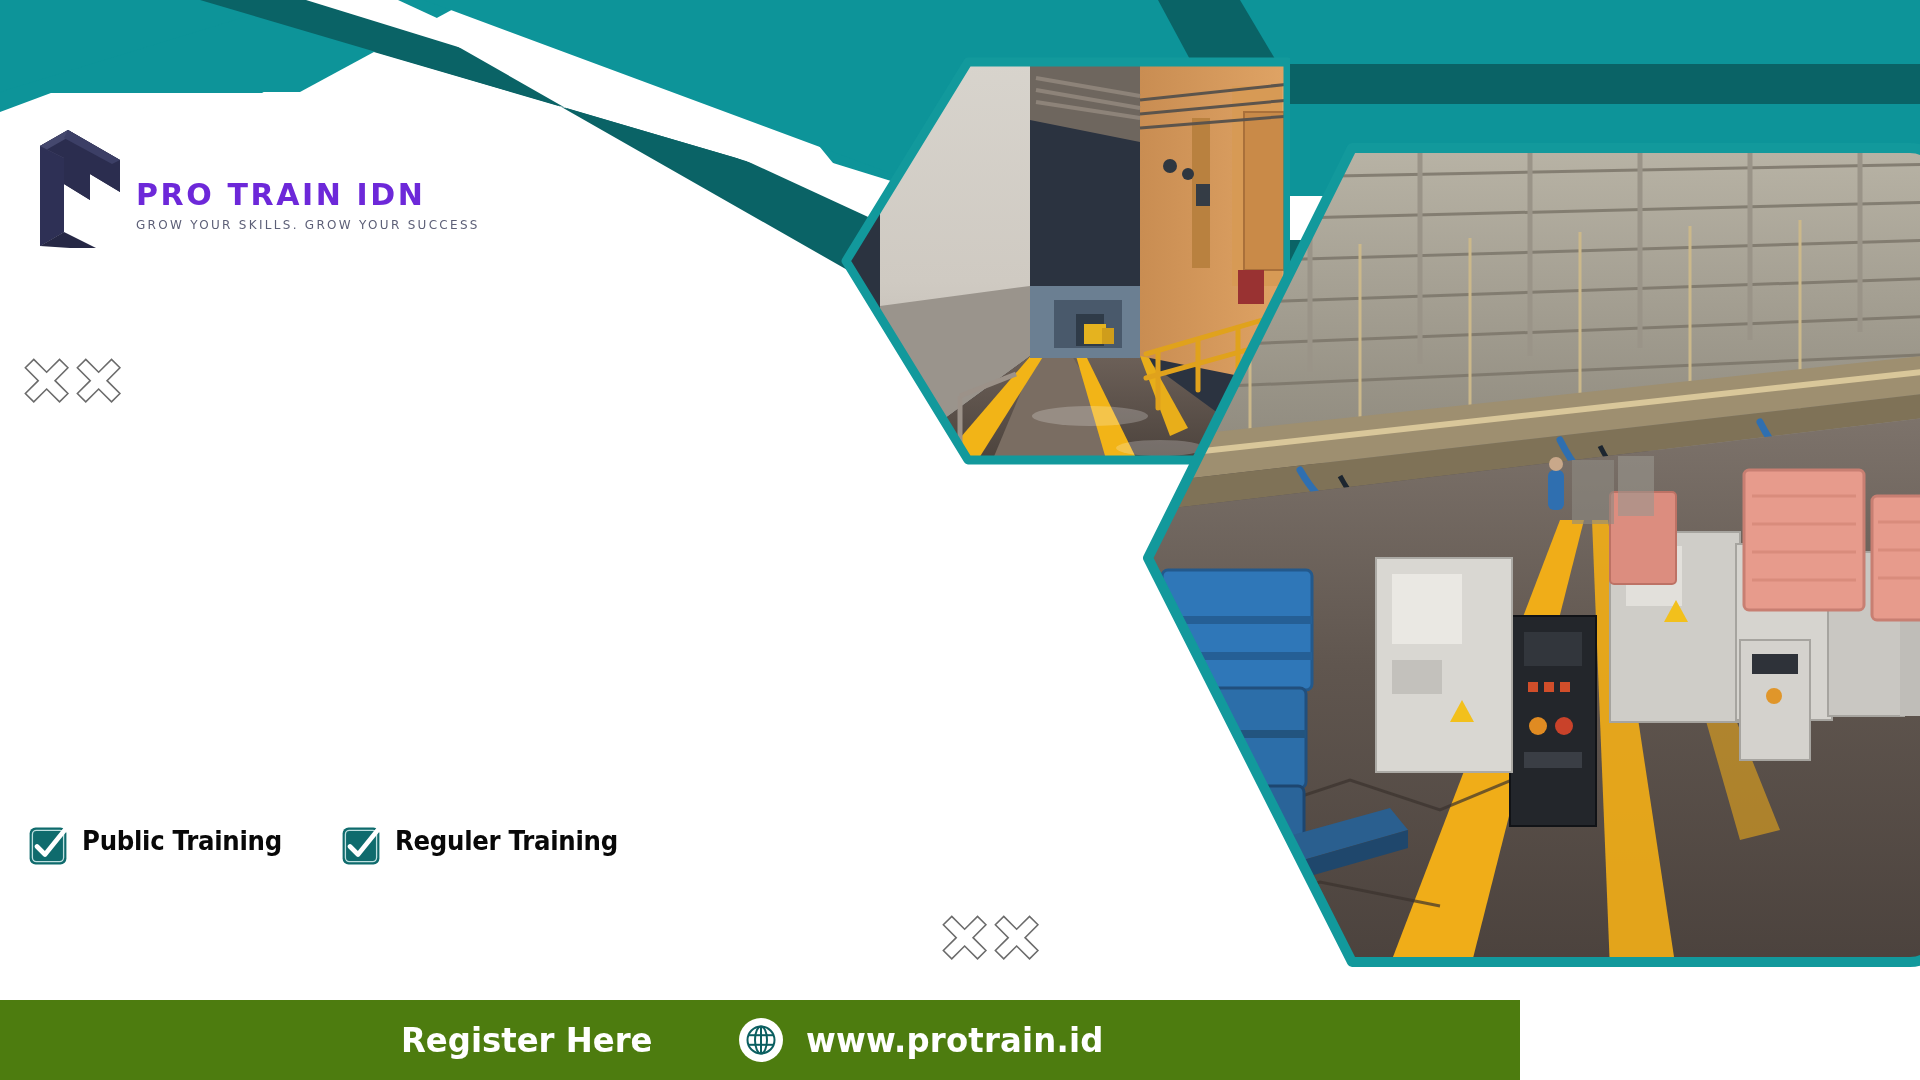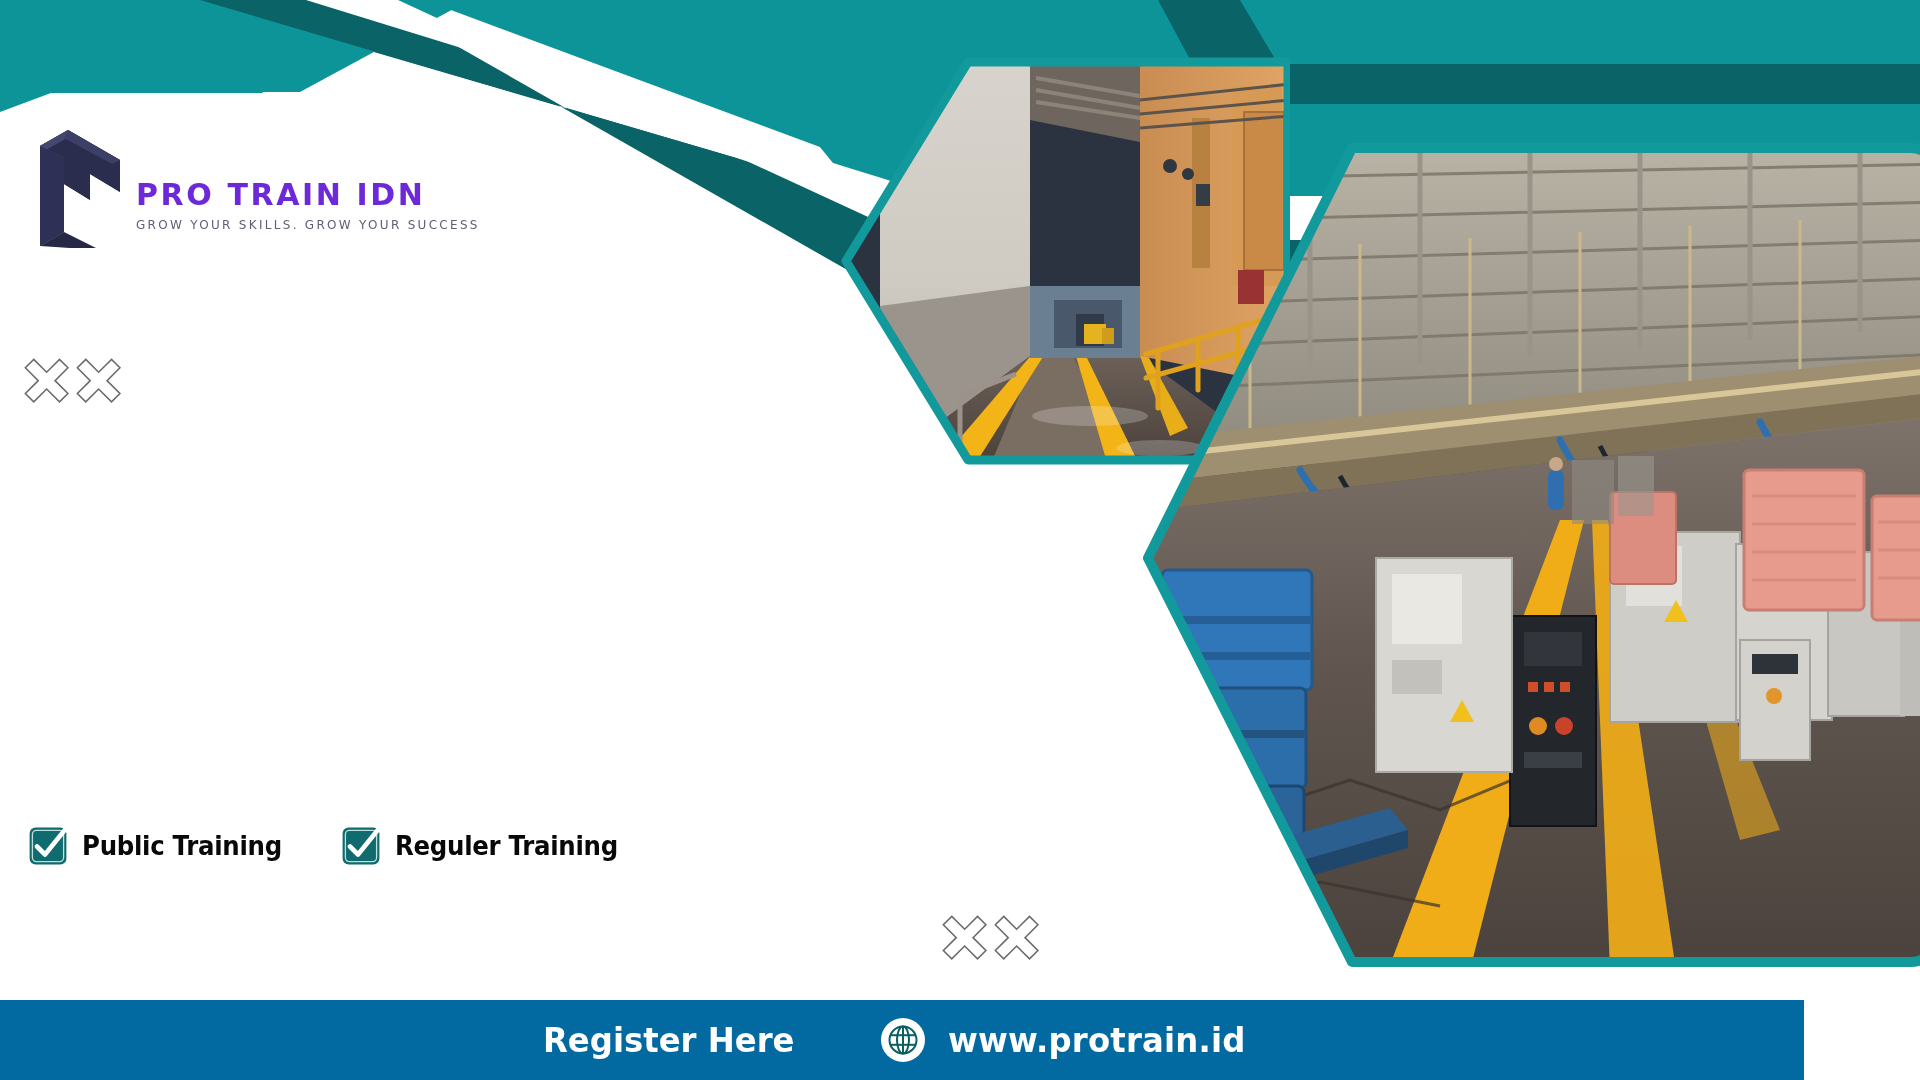--- a/index.html
+++ b/index.html
@@ -56,43 +56,43 @@
     color:#050505;
     transform:scaleX(0.93);
     transform-origin:center;
   }
 
   
   .checkrow {
     position:absolute; left:28px; top:826px; z-index:6;
     display:flex; align-items:center;
   }
-  .checkitem { display:flex; align-items:center; margin-right:46px; }
+  .checkitem { display:flex; align-items:flex-start; margin-right:46px; }
   .cbox { width:40px; height:40px; flex:0 0 auto; }
   .clabel {
     margin-left:14px;
     font-family:"DejaVu Sans", sans-serif;
     font-weight:bold;
     font-size:26px;
     letter-spacing:-0.3px;
     color:#080808;
     white-space:nowrap;
     transform:scaleX(0.94);
     transform-origin:left center;
   }
 
   
   .hex { position:absolute; z-index:3; }
   .hex-small { left:840px; top:56px; width:450px; height:410px; }
   .hex-big   { left:1140px; top:140px; width:800px; height:830px; }
 
   
   .footer {
-    position:absolute; left:0; bottom:0; width:1804px; height:80px;
-    background:#0369a1; z-index:8;
+    position:absolute; left:0; bottom:0; width:1520px; height:80px;
+    background:#4d7c0f; z-index:8;
     display:flex; align-items:center; justify-content:center;
   }
   .footer-inner { display:flex; align-items:center; }
   .reg-text {
     font-family:"DejaVu Sans", sans-serif;
     font-weight:bold; font-size:34px; color:#ffffff;
     letter-spacing:0px; white-space:nowrap;
     transform:scaleX(0.95); transform-origin:left center;
   }
   .globe-icon { margin-left:72px; width:46px; height:46px; flex:0 0 auto; }

